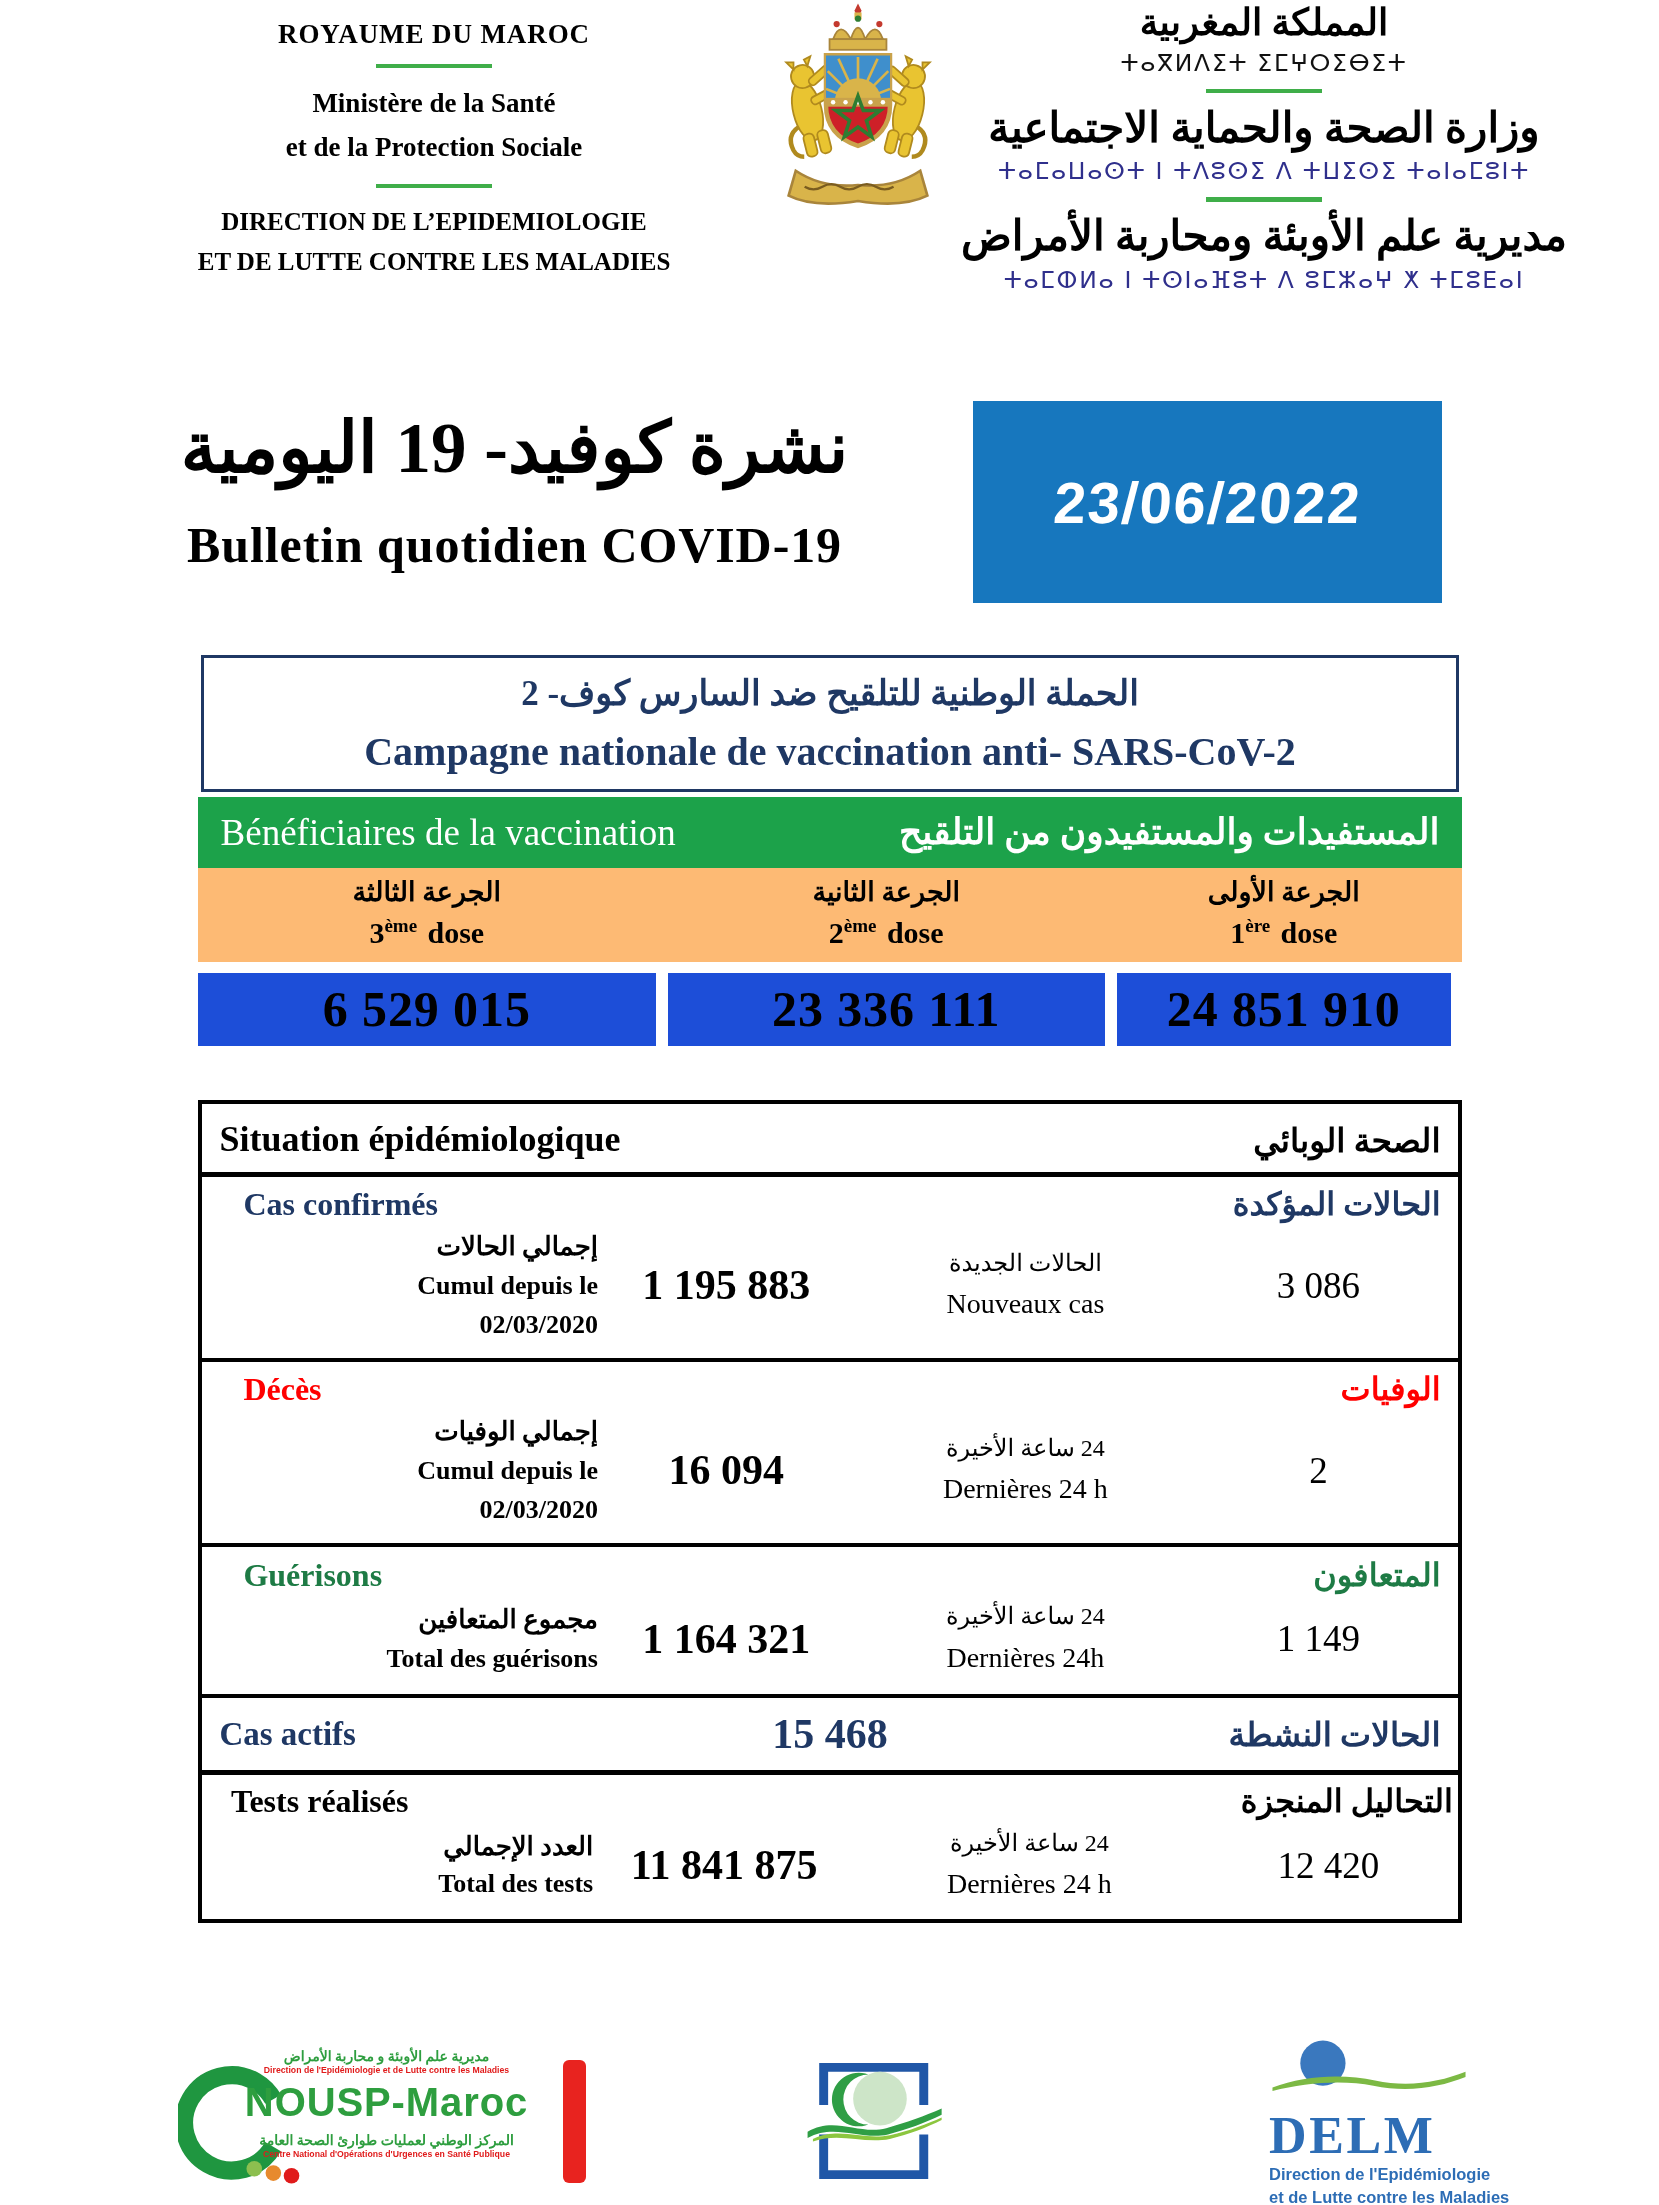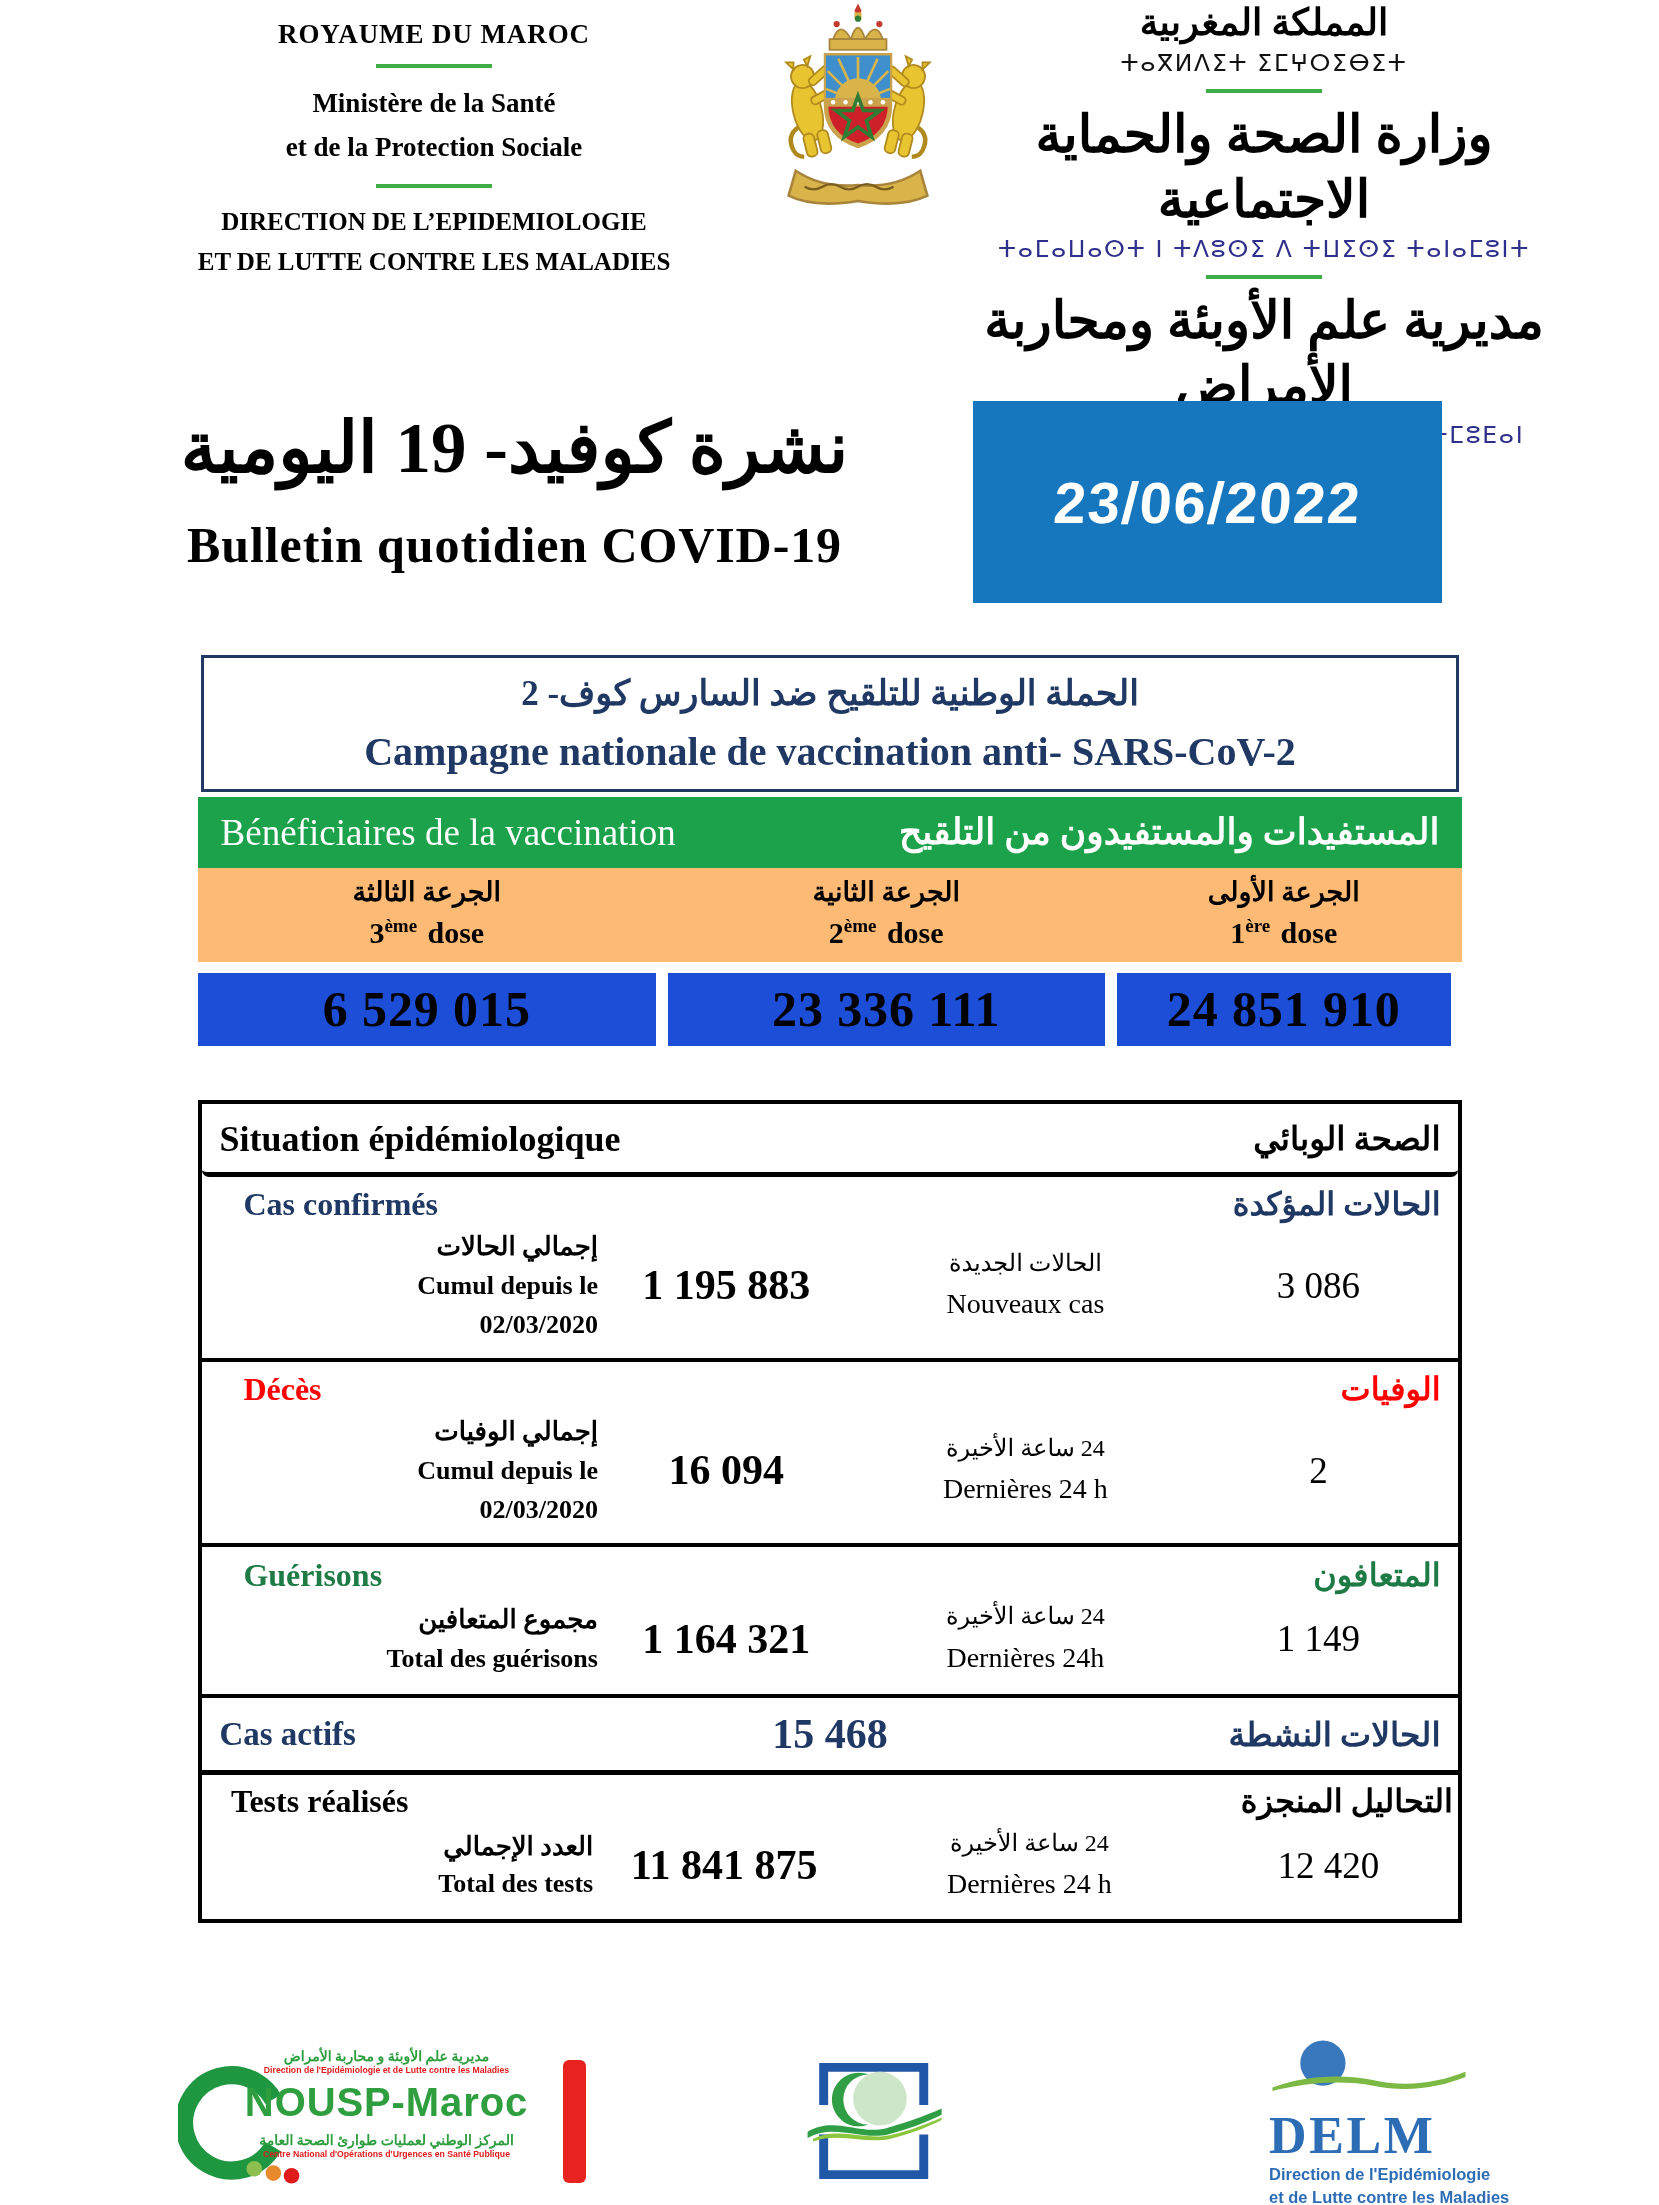--- a/index.html
+++ b/index.html
@@ -20,21 +20,21 @@
   .h-left .l1 { font-size:27px; font-weight:bold; letter-spacing:0.9px; }
   .h-left .l2 { font-size:27px; font-weight:bold; line-height:1.62; }
   .h-left .l3 { font-size:25px; font-weight:bold; line-height:1.6; }
   .green-rule { width:116px; height:4.3px; background:#3FAE49; margin:14px auto; }
   .h-center { width:187px; text-align:center; }
   .h-right { flex:1; margin-right:83px; text-align:center; }
   .h-right .ar1 { font-size:37px; font-weight:bold; line-height:1.25; }
   .h-right .tif { font-size:23.5px; line-height:1.45; color:#111; letter-spacing:1.7px;
                   font-family:"DejaVu Sans", sans-serif; }
   .h-right .tif.blue { color:#2F2F8C; }
-  .h-right .ar2 { font-size:52px; font-weight:bold; line-height:1.25; }
+  .h-right .ar2 { font-size:42px; font-weight:bold; line-height:1.25; }
   .h-right .green-rule { margin:8.7px auto; }
 
   
   #title-row { display:flex; margin-top:10.4px; align-items:flex-start; }
   .t-left { width:917px; margin-left:56px; text-align:center; }
   .t-ar { font-size:71px; font-weight:bold; line-height:1.35; }
   .t-fr { font-size:50px; font-weight:bold; margin-top:19px; letter-spacing:0.9px; }
   .date-box { width:469px; height:202px; background:#1777BE; display:flex;
               align-items:center; justify-content:center; }
   .date-box span { color:#fff; font-family:"Liberation Sans", sans-serif;
@@ -61,22 +61,22 @@
   #dose-labels .d-fr { font-size:30px; font-weight:bold; margin-top:7px; }
   #dose-labels .d-fr sup { font-size:19px; }
   #dose-labels .d-fr .w { margin-left:10.4px; }
   #dose-values { margin-top:10.4px; }
   #dose-values .cell { background:#1d4ed8; height:73px; display:flex;
                        align-items:center; justify-content:center;
                        font-size:50px; font-weight:bold; letter-spacing:0.9px; }
 
   
   #situation { width:1264px; margin:54px auto 0; border:4.3px solid #000; }
-  .tbl-head { display:flex; justify-content:space-between; align-items:center;
-              padding:14px 17.4px 12px; border-bottom:5.2px solid #000;border-radius:7px; }
+  .tbl-head { display:flex; justify-content:space-between; align-items:flex-end;
+              padding:14px 17.4px 12px; border-bottom:5.2px solid #000; }
   .tbl-head .fr { font-size:36px; font-weight:bold; }
   .tbl-head .ar { font-size:33px; font-weight:bold; }
   .sec { padding:8.7px 17.4px 14px; border-bottom:4.3px solid #000; }
   .sec.last { border-bottom:none; }
   .sec-titles { display:flex; justify-content:space-between; align-items:baseline; }
   .sec-titles .st { font-size:32px; font-weight:bold;margin-left:24px; }
   .sec-grid { display:grid; grid-template-columns: 31% 21% 28% 20%;
               align-items:center; margin-top:3.5px; }
   .lbl { text-align:right; font-weight:bold; font-size:26px; line-height:1.5; }
   .bigval { text-align:center; font-size:42px; font-weight:bold; }

